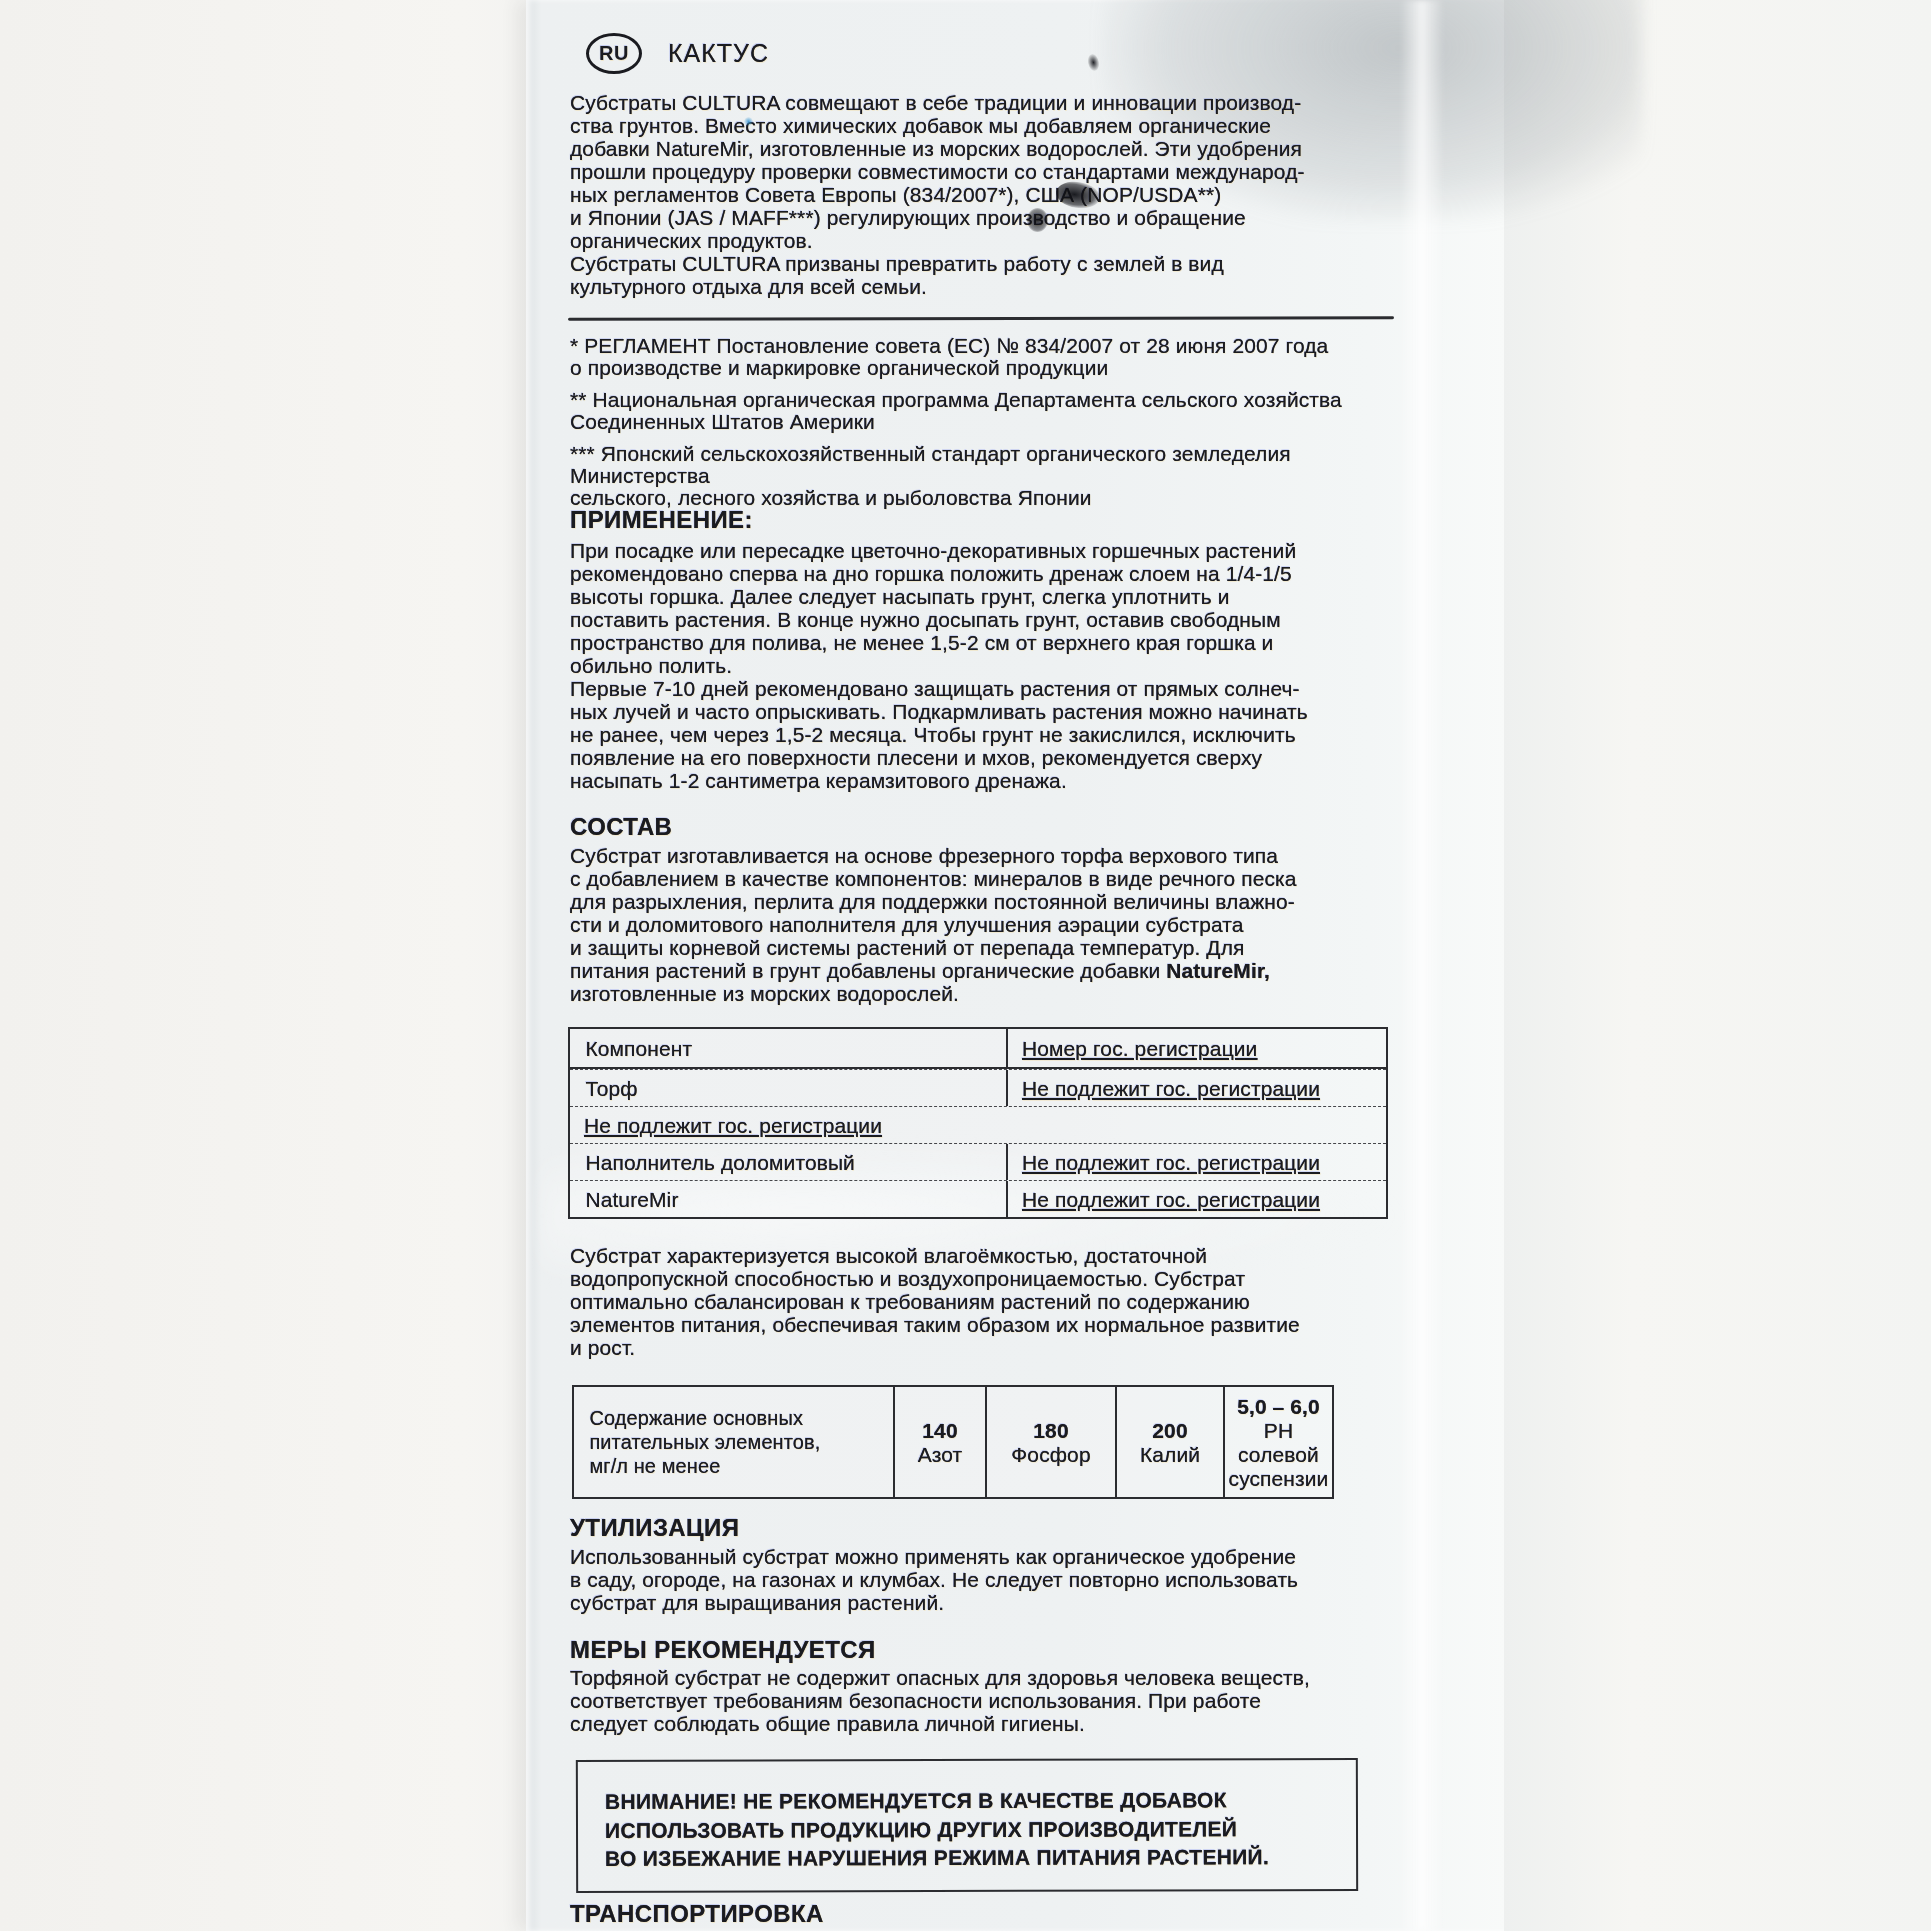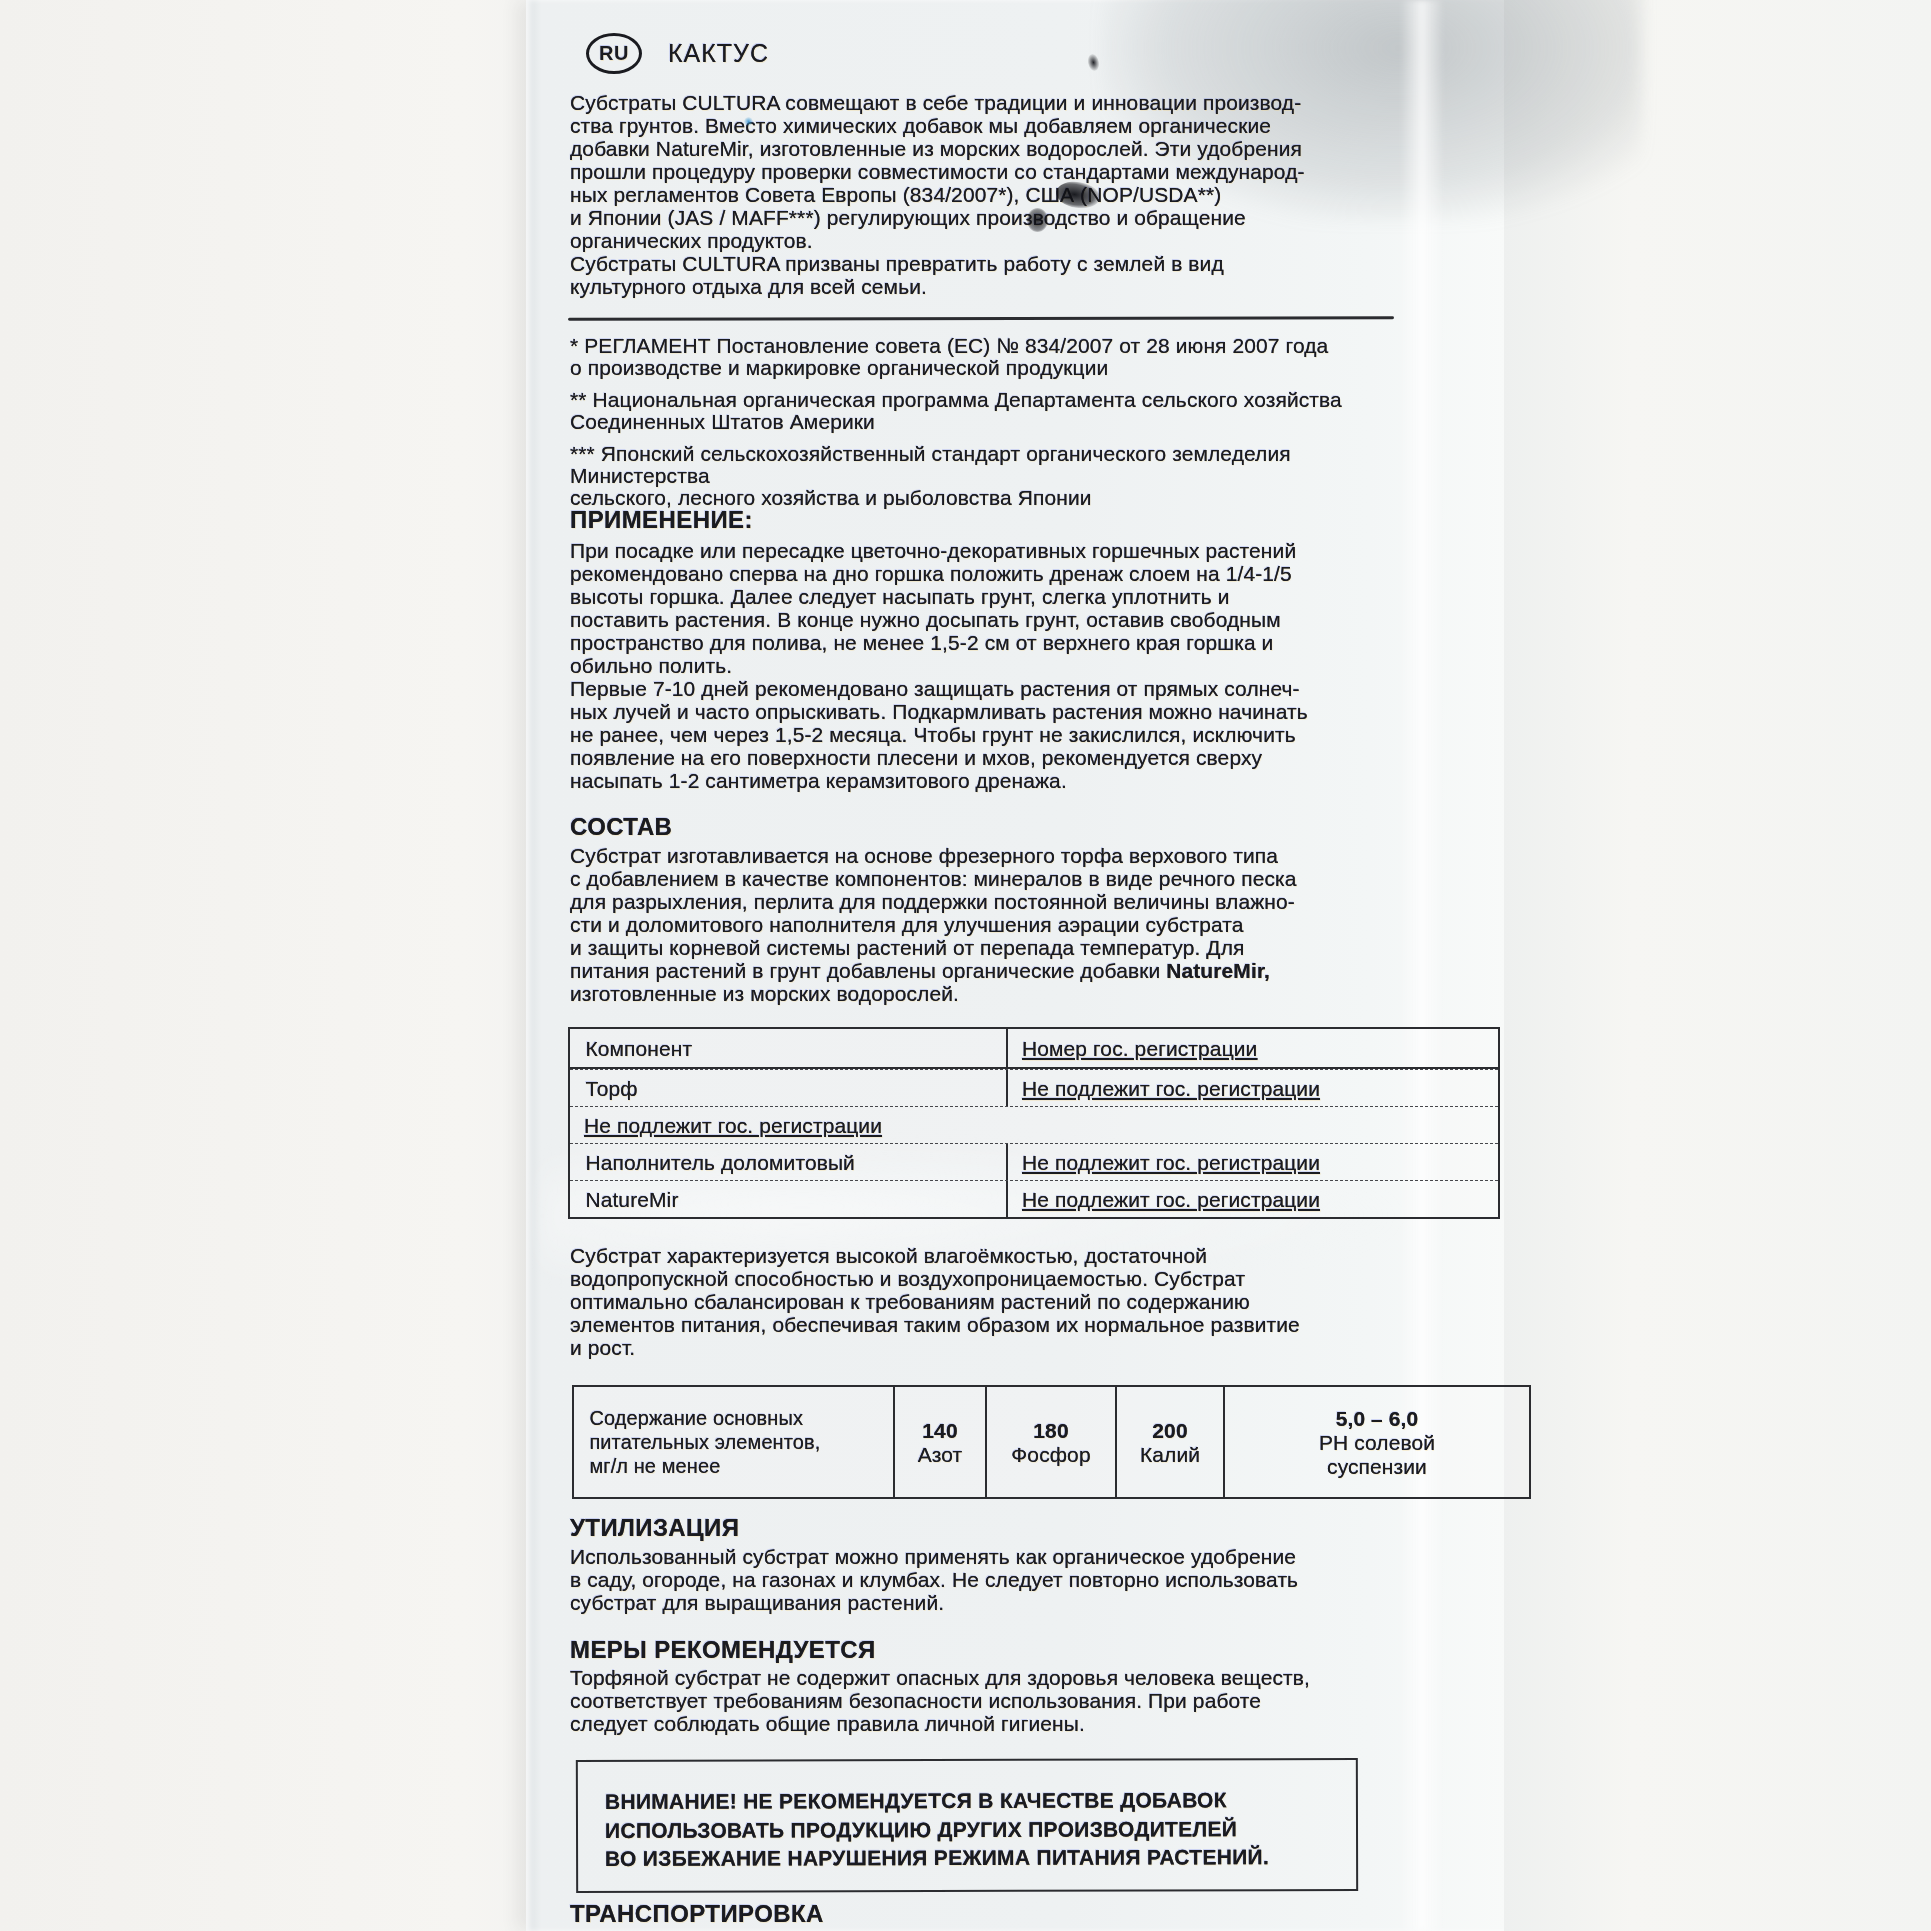--- a/index.html
+++ b/index.html
@@ -62,29 +62,29 @@
   }
   .product-name{
     font-size:25px;font-weight:normal;letter-spacing:1px;
     text-shadow:0.7px 1px 0 rgba(245,210,120,0.3),-0.7px -1px 0 rgba(75,95,235,0.25),0 0 0.6px rgba(26,27,32,0.9);
   }
   .divider{
     position:absolute;left:568px;top:317px;width:826px;height:2.9px;
     background:var(--border);border-radius:1.9px;transform:rotate(-0.12deg);
   }
   
-  .t1{position:absolute;left:568px;top:1027px;width:932px;border:2.4px solid var(--border);box-sizing:border-box;background:rgba(255,255,255,0.12);}
+  .t1{position:absolute;left:568px;top:1027px;width:820px;border:2.4px solid var(--border);box-sizing:border-box;background:rgba(255,255,255,0.12);}
   .t1-row{display:flex;height:37px;box-sizing:border-box;}
   .t1-head{height:40px;border-bottom:2.4px solid var(--border);}
   .t1-row.dashed{border-top:1.9px dashed #46474b;}
   .t1-row.dashed:first-of-type{border-top:none;}
   .t1 .c1{width:438px;flex:0 0 auto;border-right:2.4px solid var(--border);padding-left:15.4px;display:flex;align-items:center;box-sizing:border-box;}
   .t1 .c2{flex:1;padding-left:14px;display:flex;align-items:center;box-sizing:border-box;text-decoration:underline;}
   
-  .t2{position:absolute;left:572px;top:1385px;width:959px;height:114px;border:2.4px solid var(--border);box-sizing:border-box;display:flex;background:rgba(255,255,255,0.12);}
+  .t2{position:absolute;left:572px;top:1385px;width:762px;height:114px;border:2.4px solid var(--border);box-sizing:border-box;display:flex;background:rgba(255,255,255,0.12);}
   .t2 .cell{border-right:2.4px solid var(--border);box-sizing:border-box;display:flex;flex-direction:column;align-items:center;justify-content:center;text-align:center;}
   .t2 .cell:last-child{border-right:none;}
   .t2 .lbl{flex:0 0 321px;align-items:flex-start;text-align:left;padding-left:15.4px;font-size:20px;line-height:24px;}
   .t2 .nv{font-weight:bold;font-size:21px;line-height:25px;}
   .t2 .nn{font-size:21px;line-height:24px;}
   .warn{
     position:absolute;left:576px;top:1759px;width:782px;height:133px;
     border:2.9px solid var(--border);box-sizing:border-box;padding:26px 0 0 27px;
     font-size:21px;font-weight:bold;line-height:28.5px;letter-spacing:0.3px;
     text-shadow:0.7px 1px 0 rgba(245,210,120,0.28),-0.7px -1px 0 rgba(75,95,235,0.22),0 0 0.6px rgba(26,27,32,0.9);

